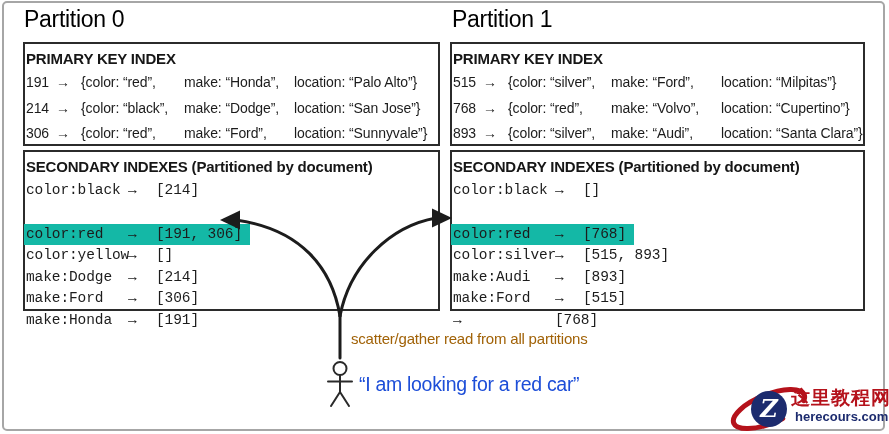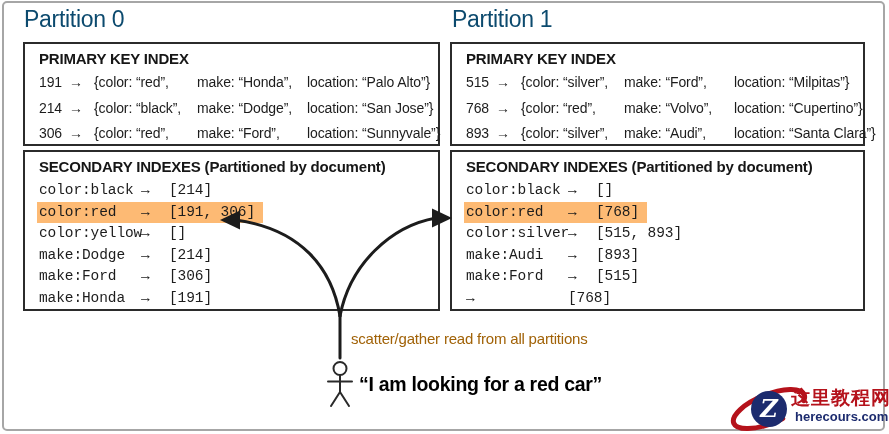--- a/index.html
+++ b/index.html
@@ -9,57 +9,57 @@
     font-family:"Liberation Sans", sans-serif;
     color:#1c1c1c;
   }
   .frame{
     position:absolute;left:2px;top:1px;right:4px;bottom:3px;
     border:2px solid #a6a6a6;border-radius:5px;
     pointer-events:none;z-index:0;
   }
   .ptitle{
     position:absolute;top:6px;font-size:23px;letter-spacing:-0.3px;
-    color:#0c4a6e;z-index:1;
+    color:#000000;z-index:1;
   }
   #p0-title{left:24px;}
   #p1-title{left:452px;}
   .box{
     position:absolute;border:2px solid #2b2b2b;background:#ffffff;
-    box-sizing:border-box;padding:6px 4px 0 14px;z-index:1;
+    box-sizing:border-box;padding:6px 4px 0 1px;z-index:1;
   }
   #p0-primary{left:23px;top:42px;width:417px;height:104px;}
   #p0-secondary{left:23px;top:150px;width:417px;height:161px;}
   #p1-primary{left:450px;top:42px;width:415px;height:104px;}
   #p1-secondary{left:450px;top:150px;width:415px;height:161px;}
   .boxhdr{font-weight:bold;font-size:15px;letter-spacing:-0.2px;color:#161616;}
   .prows{margin-top:3px;}
   .prow{
     display:grid;grid-template-columns:30px 25px 103px 110px auto;
     font-size:14px;line-height:25.5px;letter-spacing:-0.1px;white-space:nowrap;
   }
   .srows{margin-top:5px;}
   .srow{
     display:grid;grid-template-columns:102px 28px auto;
     font-size:14.5px;line-height:21.6px;letter-spacing:-0.1px;
     width:max-content;padding:0 8px 0 2px;margin-left:-2px;white-space:nowrap;font-family:Liberation Mono, monospace;
   }
-  .srow.hl{background:#fdba74;}
+  .srow.hl{background:#14b8a6;margin-top:22px;}
   .arr{color:#1c1c1c;}
   .overlay{
     position:absolute;left:0;top:0;width:889px;height:434px;
     z-index:2;pointer-events:none;
   }
   .scatter-label{
     position:absolute;left:351px;top:330px;font-size:15px;
     letter-spacing:-0.2px;color:#a16207;z-index:2;white-space:nowrap;
   }
   .quote-label{
     position:absolute;left:359px;top:373px;font-size:19.5px;
-    letter-spacing:-0.3px;color:#000000;z-index:2;white-space:nowrap;font-weight:bold;
+    letter-spacing:-0.3px;color:#1d4ed8;z-index:2;white-space:nowrap;
   }
   .watermark{
     position:absolute;left:728px;top:383px;width:160px;height:51px;z-index:3;
   }
   .watermark .swoosh{position:absolute;left:0;top:0;}
   .watermark .ball{
     position:absolute;left:23px;top:8px;width:36px;height:36px;border-radius:50%;
     background:#1c2b6e;display:flex;align-items:center;justify-content:center;
   }
   .watermark .ball span{

